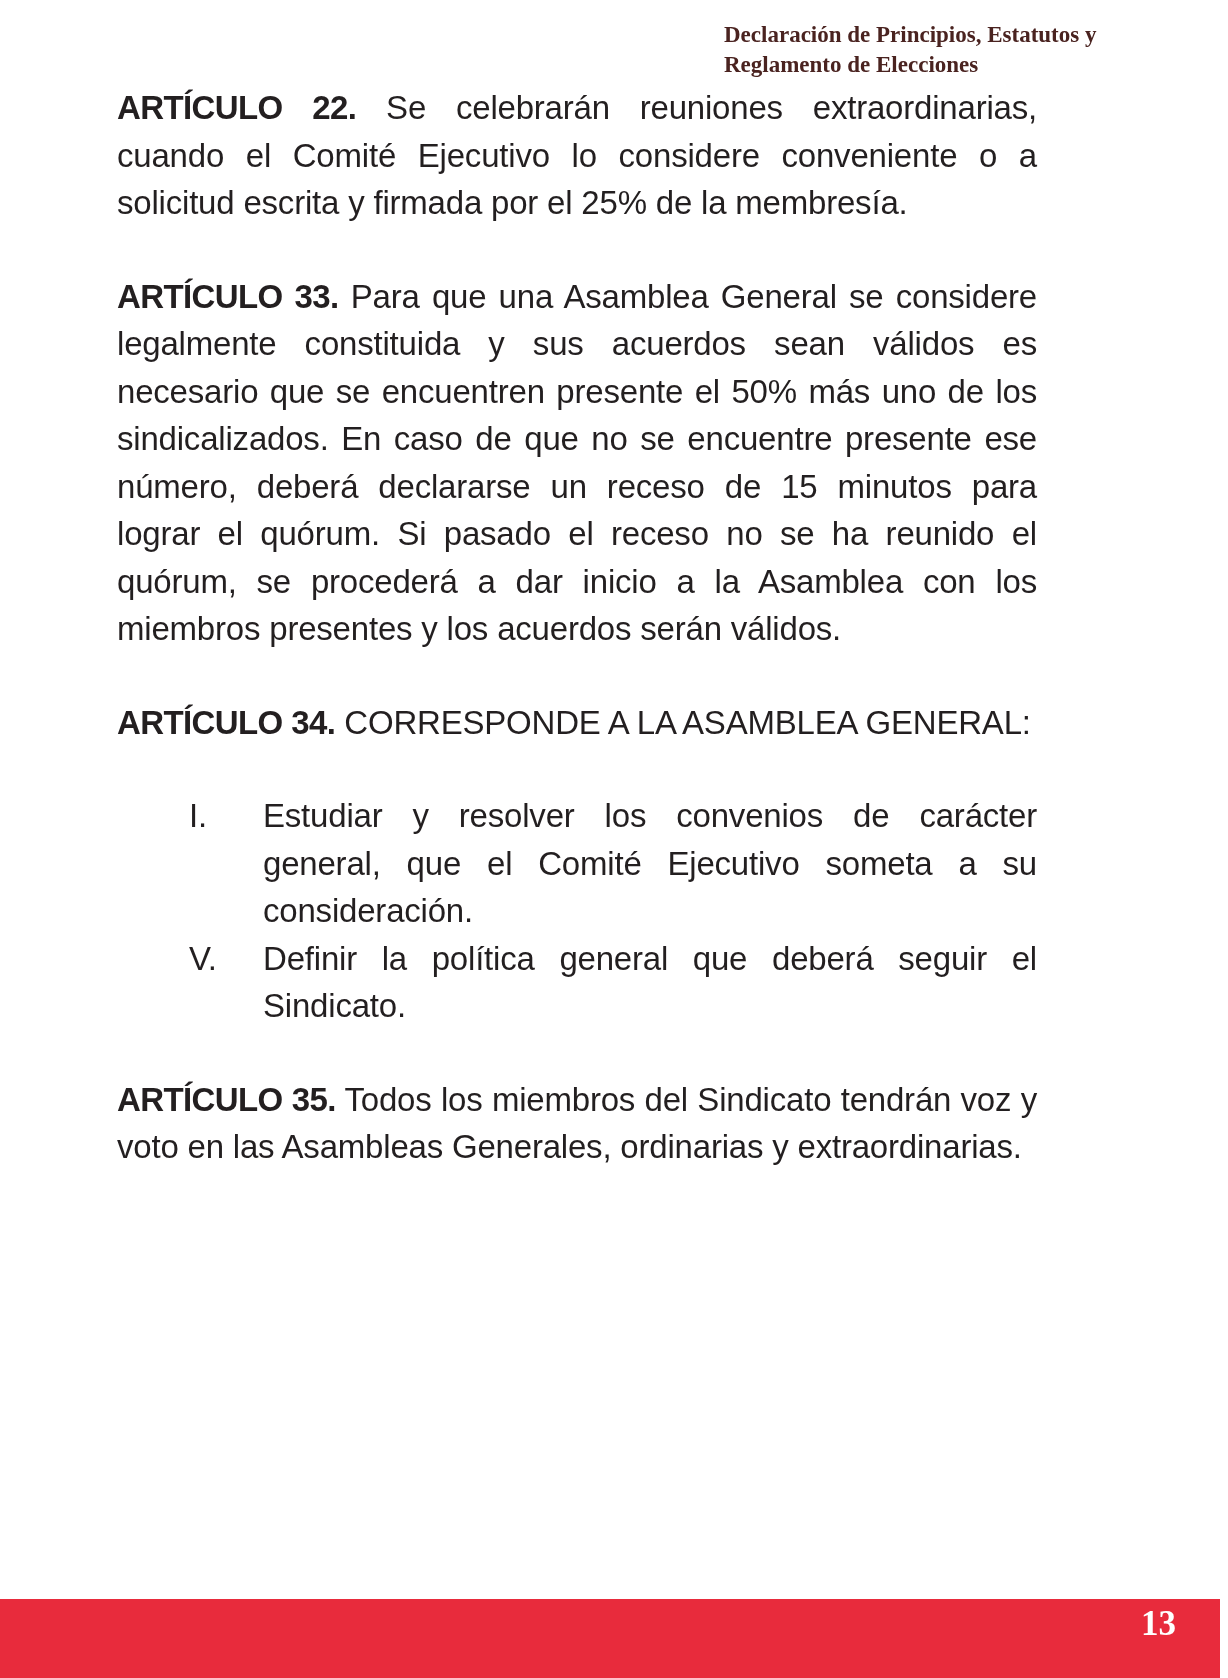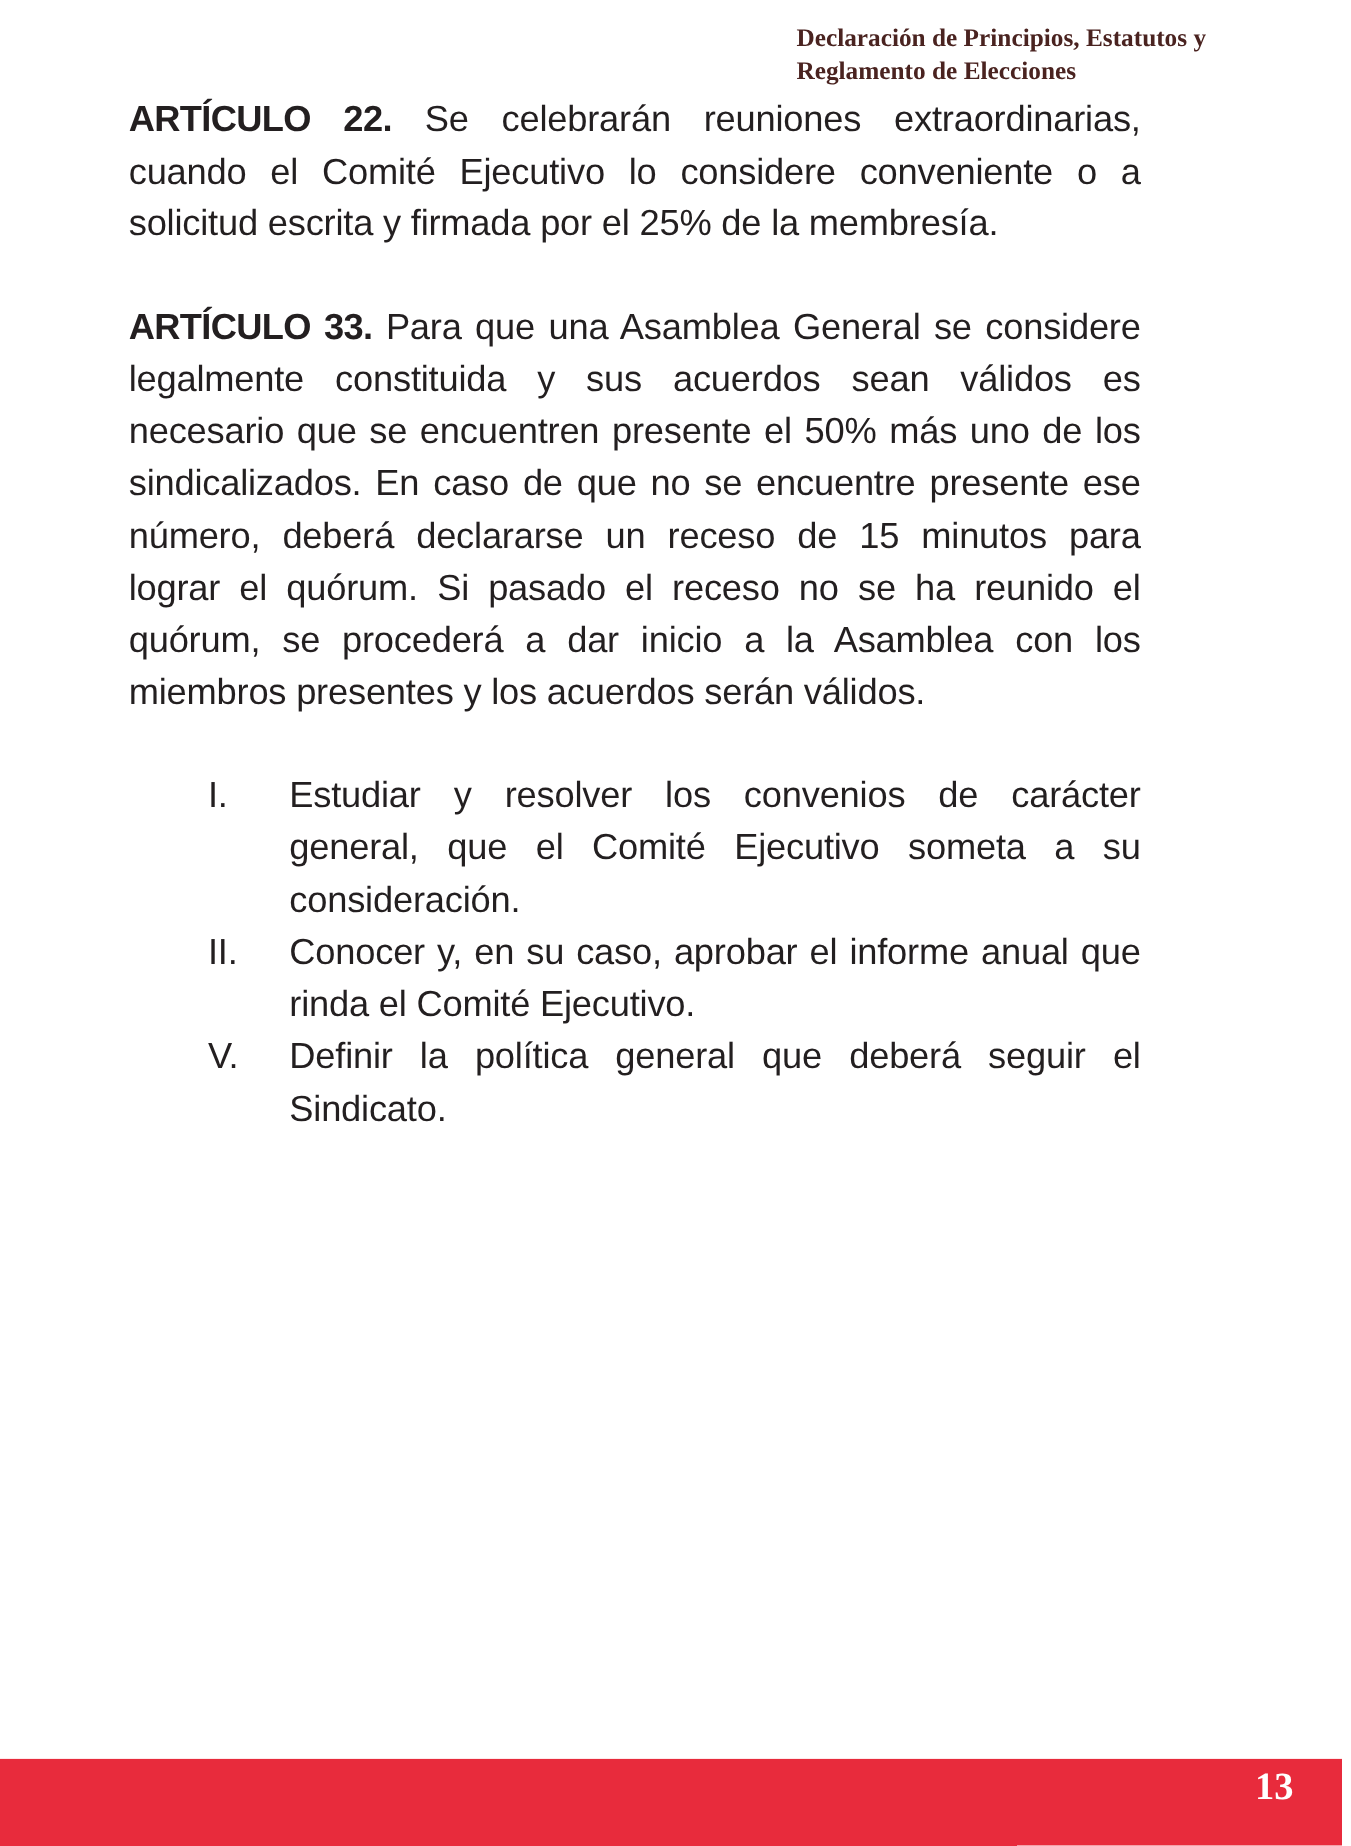--- a/index.html
+++ b/index.html
@@ -88,36 +88,34 @@
     <div>Declaración de Principios, Estatutos y</div>
     <div>Reglamento de Elecciones</div>
   </div>
 
   <div class="body-column">
 
     <p class="para"><span class="art-label">ARTÍCULO 22.</span> <span>Se celebrarán reuniones extraordinarias, cuando el Comité Ejecutivo lo considere conveniente o a solicitud escrita y firmada por el 25% de la membresía.</span></p>
 
     <p class="para"><span class="art-label">ARTÍCULO 33.</span> <span>Para que una Asamblea General se considere legalmente constituida y sus acuerdos sean válidos es necesario que se encuentren presente el 50% más uno de los sindicalizados. En caso de que no se encuentre presente ese número, deberá declararse un receso de 15 minutos para lograr el quórum. Si pasado el receso no se ha reunido el quórum, se procederá a dar inicio a la Asamblea con los miembros presentes y los acuerdos serán válidos.</span></p>
 
+    <p class="para"><span class="art-label">ARTÍCULO 34.</span> <span>CORRESPONDE A LA ASAMBLEA GENERAL:</span></p>
 
     <div class="roman-list">
       <div class="list-row">
         <span class="numeral">I.</span>
         <span class="item-text">Estudiar y resolver los convenios de carácter general, que el Comité Ejecutivo someta a su consideración.</span>
       </div>
       <div class="list-row">
-        <span class="numeral">II.</span>
-        <span class="item-text">Conocer y, en su caso, aprobar el informe anual que rinda el Comité Ejecutivo.</span>
-      </div>
-      <div class="list-row">
         <span class="numeral">V.</span>
         <span class="item-text">Definir la política general que deberá seguir el Sindicato.</span>
       </div>
     </div>
 
+    <p class="para"><span class="art-label">ARTÍCULO 35.</span> <span>Todos los miembros del Sindicato tendrán voz y voto en las Asambleas Generales, ordinarias y extraordinarias.</span></p>
 
   </div>
 
   <div class="footer-bar">
     <span class="page-number">13</span>
   </div>
 
 </div>
 
 </body></html>

